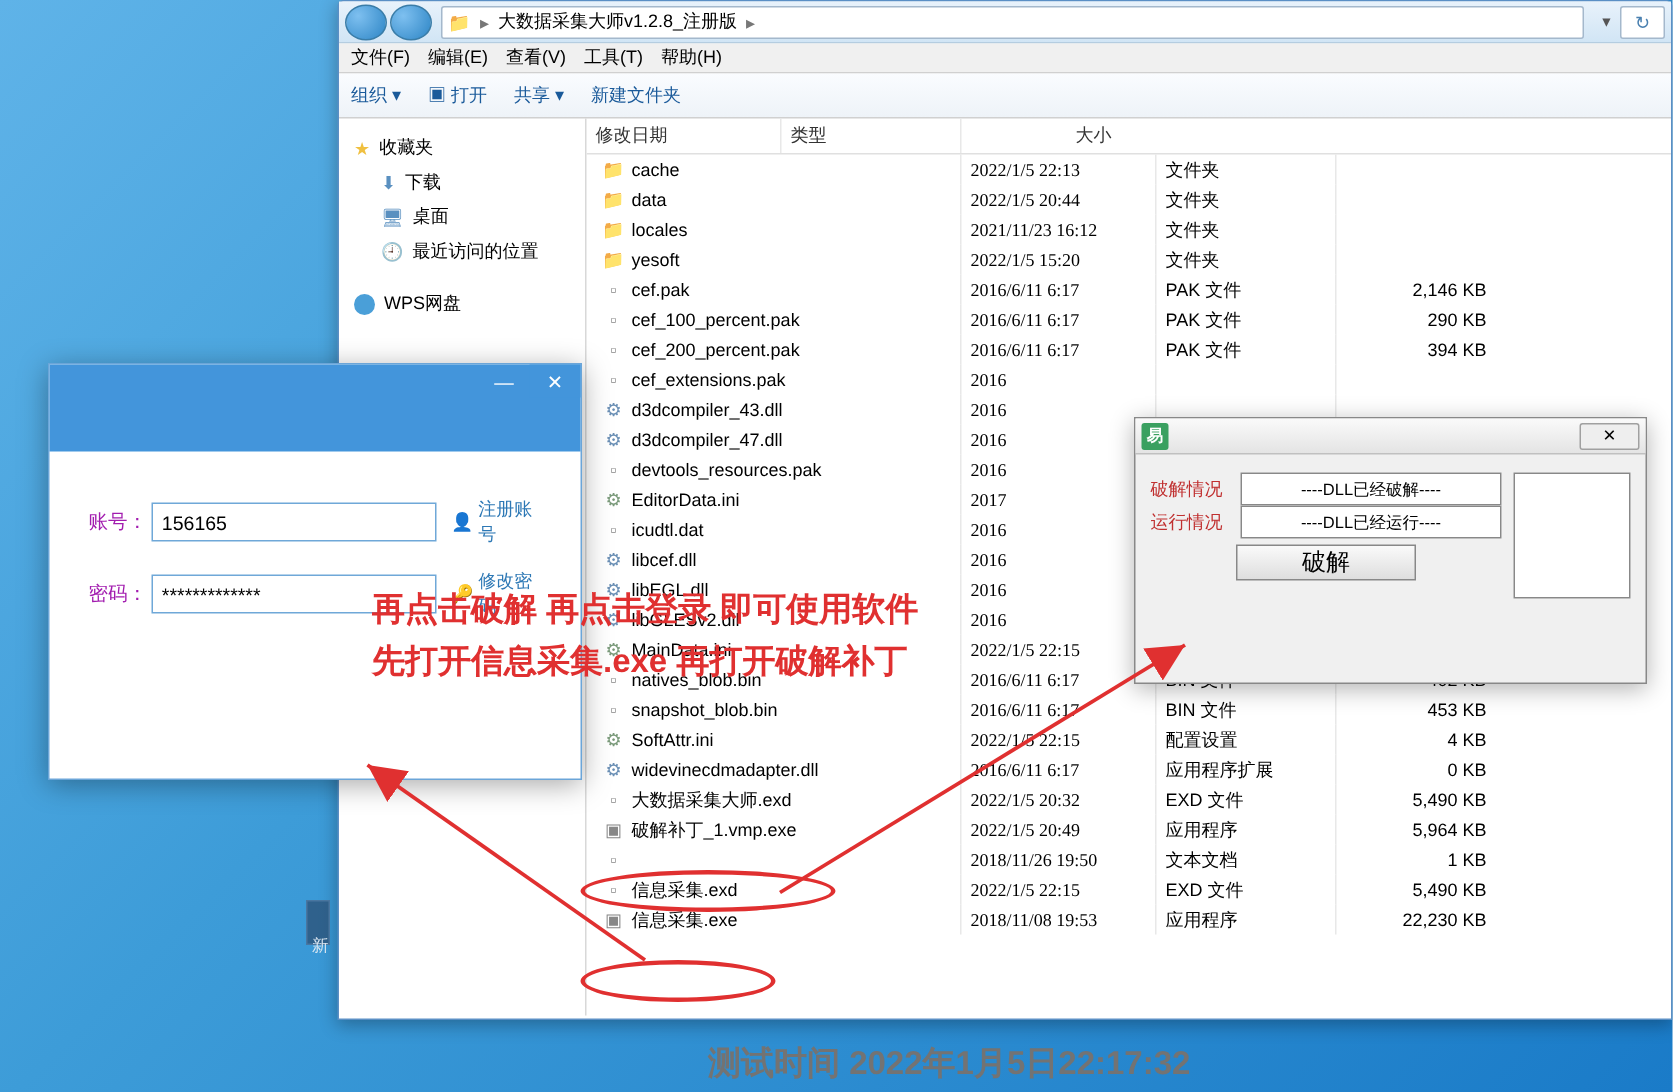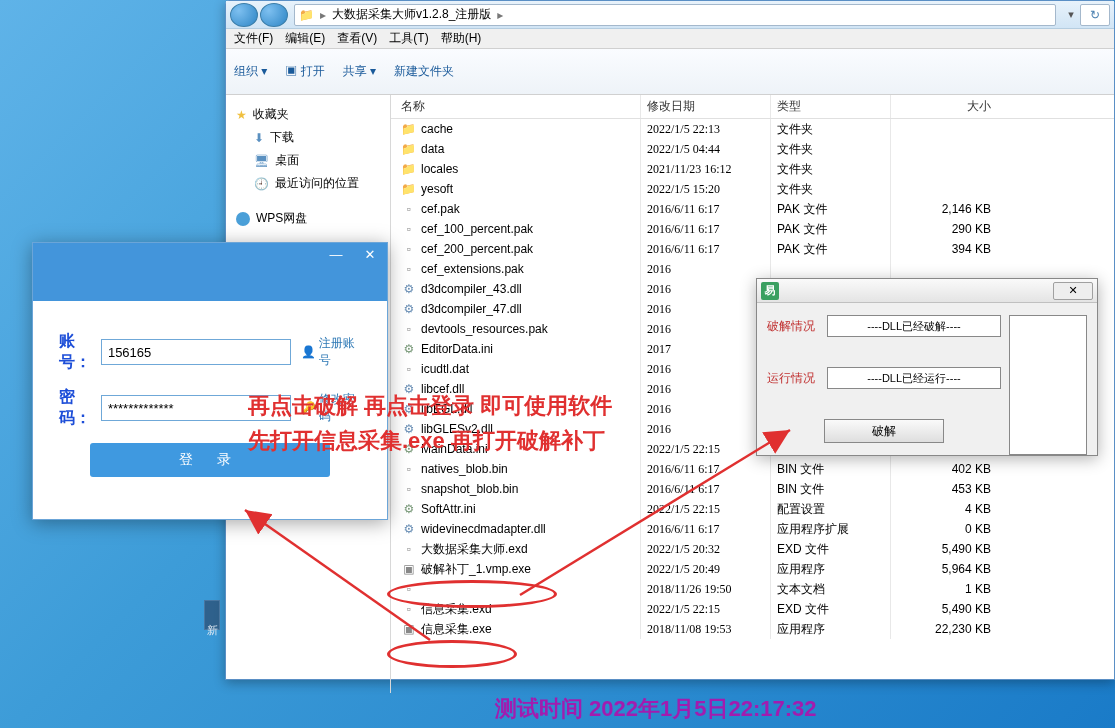--- a/index.html
+++ b/index.html
@@ -9,21 +9,21 @@
 .explorer { position: absolute; left: 225px; top: 0; width: 890px; height: 680px; background: #fff; border: 1px solid #5a8fc5; border-radius: 4px 4px 0 0; box-shadow: 0 3px 12px rgba(0,0,0,0.3); }
 .explorer-titlebar { height: 28px; background: linear-gradient(to bottom, #e8f2fb, #d1e5f5); display: flex; align-items: center; border-bottom: 1px solid #b5cde0; }
 .nav-btns { display: flex; gap: 2px; margin-left: 4px; }
 .nav-btn { width: 28px; height: 24px; border-radius: 50%; background: radial-gradient(circle at 30% 30%, #7ec0f0, #2d85c5); border: 1px solid #3a7da8; cursor: pointer; }
 .address-bar { flex: 1; margin: 0 6px; height: 22px; background: #fff; border: 1px solid #a4b8cc; border-radius: 2px; display: flex; align-items: center; padding: 0 4px; font-size: 12px; gap: 6px; }
 .folder-icon { color: #f0b050; }
 .address-arrow { color: #777; }
 .search-box { width: 30px; height: 22px; background: #fff; border: 1px solid #a4b8cc; border-radius: 2px; margin-right: 4px; display: flex; align-items: center; justify-content: center; }
 
 .menubar { height: 20px; background: #f0f0f0; display: flex; align-items: center; padding-left: 8px; font-size: 12px; gap: 12px; border-bottom: 1px solid #d0d0d0; }
-.toolbar { height: 46px; background: linear-gradient(to bottom, #fafcff, #eef3f8); display: flex; align-items: center; padding-left: 8px; font-size: 12px; gap: 18px; border-bottom: 1px solid #d0d0d0; }
+.toolbar { height: 30px; background: linear-gradient(to bottom, #fafcff, #eef3f8); display: flex; align-items: center; padding-left: 8px; font-size: 12px; gap: 18px; border-bottom: 1px solid #d0d0d0; }
 .toolbar span { color: #1a5a9a; }
 
 .explorer-body { display: flex; height: calc(100% - 80px); }
 .sidebar { width: 165px; border-right: 1px solid #d8d8d8; padding: 8px 0; font-size: 12px; }
 .sidebar-section { margin-bottom: 12px; }
 .sidebar-header { display: flex; align-items: center; padding: 3px 10px; font-weight: normal; gap: 6px; }
 .star-icon { color: #f0c040; }
 .sidebar-item { padding: 3px 10px 3px 28px; display: flex; align-items: center; gap: 6px; cursor: pointer; }
 .wps-icon { width: 14px; height: 14px; border-radius: 50%; background: #4a9fd8; display: inline-block; }
 
@@ -42,43 +42,43 @@
 .fi-ini { color: #7a9a7a; }
 .fi-exe { color: #888; }
 
 
 .login-dialog { position: absolute; left: 32px; top: 242px; width: 356px; height: 278px; background: #fff; border: 1px solid #6ba5d8; box-shadow: 0 3px 18px rgba(0,0,0,0.35); }
 .login-titlebar { height: 58px; background: #4395db; display: flex; justify-content: flex-end; }
 .login-tb-btn { width: 34px; height: 22px; color: #fff; font-size: 13px; display: flex; align-items: center; justify-content: center; cursor: pointer; }
 .login-tb-btn.close { background: #4395db; }
 .login-body { padding: 30px 26px 12px; }
 .login-row { display: flex; align-items: center; margin-bottom: 14px; }
-.login-label { width: 46px; font-size: 16px; color: #1d4ed8; font-weight: bold; }
+.login-label { width: 46px; font-size: 13px; color: #a21caf; }
 .login-input { flex: 1; height: 26px; border: 1px solid #6fa8d8; padding: 0 6px; font-size: 13px; outline: none; }
 .login-link { margin-left: 10px; font-size: 12px; color: #2d78b5; cursor: pointer; display: flex; align-items: center; gap: 3px; }
 .login-options { display: flex; justify-content: flex-start; gap: 30px; font-size: 12px; padding-left: 90px; margin-bottom: 18px; }
 .login-options label { display: flex; align-items: center; gap: 4px; }
 .login-btn { width: 240px; height: 34px; margin: 0 auto; display: block; background: #3f99e0; color: #fff; border: none; border-radius: 3px; font-size: 14px; letter-spacing: 10px; cursor: pointer; }
 
 
 .crack-dialog { position: absolute; left: 756px; top: 278px; width: 342px; height: 178px; background: #f0f0f0; border: 1px solid #888; box-shadow: 0 3px 15px rgba(0,0,0,0.3); }
 .crack-titlebar { height: 24px; background: linear-gradient(to bottom, #fafafa, #e4e4e4); border-bottom: 1px solid #c0c0c0; display: flex; justify-content: space-between; align-items: center; padding: 0 4px; }
 .crack-icon { width: 18px; height: 18px; background: #3aa060; border-radius: 2px; display: flex; align-items: center; justify-content: center; color: #fff; font-size: 11px; font-weight: bold; }
 .crack-close { width: 40px; height: 18px; border: 1px solid #a0a0a0; border-radius: 2px; background: #eee; font-size: 11px; cursor: pointer; display: flex; align-items: center; justify-content: center; }
 .crack-body { padding: 12px 10px; display: flex; gap: 8px; }
 .crack-left { flex: 1; }
-.crack-field { display: flex; align-items: center; margin-bottom: 30px; gap: 6px; }
+.crack-field { display: flex; align-items: center; margin-bottom: 0; gap: 6px; }
 .crack-label { font-size: 12px; color: #c03030; width: 54px; }
 .crack-value { flex: 1; border: 1px solid #888; height: 22px; background: #fff; font-size: 11px; display: flex; align-items: center; justify-content: center; }
-.crack-btn { width: 120px; height: 24px; margin: 4px auto 12px; display: block; background: linear-gradient(to bottom, #fafafa, #dedede); border: 1px solid #888; font-size: 12px; cursor: pointer; }
+.crack-btn { width: 120px; height: 24px; margin: 4px auto 12px; display: block; background: linear-gradient(to bottom, #fafafa, #dedede); border: 1px solid #888; font-size: 16px; cursor: pointer; }
 .crack-right { width: 78px; border: 1px solid #888; background: #fff; }
 
 
 .annotation-text { position: absolute; font-size: 22px; color: #e03030; font-weight: bold; line-height: 1.6; }
-.test-time { position: absolute; left: 495px; top: 694px; font-size: 22px; color: #a21caf; font-weight: bold; }
+.test-time { position: absolute; left: 472px; top: 694px; font-size: 22px; color: #737373; font-weight: bold; }
 .red-ellipse { position: absolute; border: 3px solid #e03030; border-radius: 50%; pointer-events: none; }
 svg.arrows { position: absolute; left: 0; top: 0; width: 1115px; height: 728px; pointer-events: none; }
 
 .run-window { position: absolute; left: 204px; top: 600px; width: 16px; height: 30px; background: rgba(40,60,90,0.6); border: 1px solid rgba(100,140,180,0.5); color: #dde8f2; font-size: 11px; writing-mode: vertical-rl; display: flex; align-items: center; justify-content: center; }
 </style>
 </head>
 <body>
 
 <div class="explorer">
   <div class="explorer-titlebar">
@@ -132,41 +132,40 @@
       </div>
       <div class="sidebar-section">
         <div class="sidebar-header">
           <span class="wps-icon"></span>
           <span>WPS网盘</span>
         </div>
       </div>
     </div>
     <div class="file-area">
       <div class="file-header">
-        <div class="col-name">名称</div>
         <div class="col-date">修改日期</div>
         <div class="col-type">类型</div>
         <div class="col-size">大小</div>
       </div>
       <div id="file-rows">
           <div class="file-row">
             <div class="col-name">
               <span class="fi fi-folder">📁</span>
               <span>cache</span>
             </div>
             <div class="col-date">2022/1/5 22:13</div>
             <div class="col-type">文件夹</div>
             <div class="col-size"></div>
           </div>
           <div class="file-row">
             <div class="col-name">
               <span class="fi fi-folder">📁</span>
               <span>data</span>
             </div>
-            <div class="col-date">2022/1/5 04:44</div>
+            <div class="col-date">2022/1/5 20:44</div>
             <div class="col-type">文件夹</div>
             <div class="col-size"></div>
           </div>
           <div class="file-row">
             <div class="col-name">
               <span class="fi fi-folder">📁</span>
               <span>locales</span>
             </div>
             <div class="col-date">2021/11/23 16:12</div>
             <div class="col-type">文件夹</div>
@@ -398,21 +397,20 @@
         </span>
     </div>
     <div class="login-row">
       <span class="login-label">密码：</span>
       <input class="login-input" value="*************" style="">
       <span class="login-link">
           <span style="color:#d08030">🔑</span>
           <span>修改密码</span>
         </span>
     </div>
-    <button class="login-btn">登  录</button>
   </div>
 </div>
 
 <div class="crack-dialog">
   <div class="crack-titlebar">
     <span class="crack-icon">易</span>
     <span class="crack-close">✕</span>
   </div>
   <div class="crack-body">
     <div class="crack-left">

